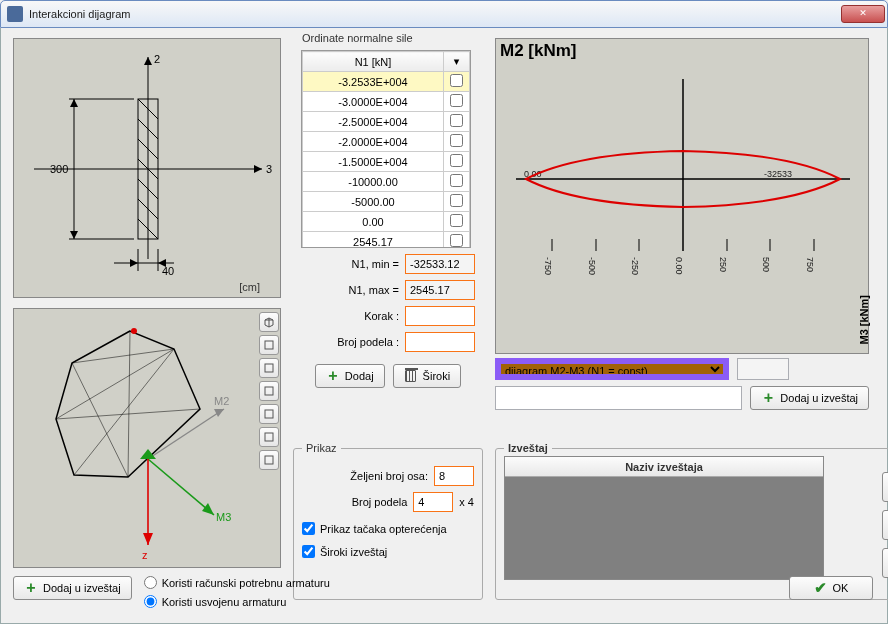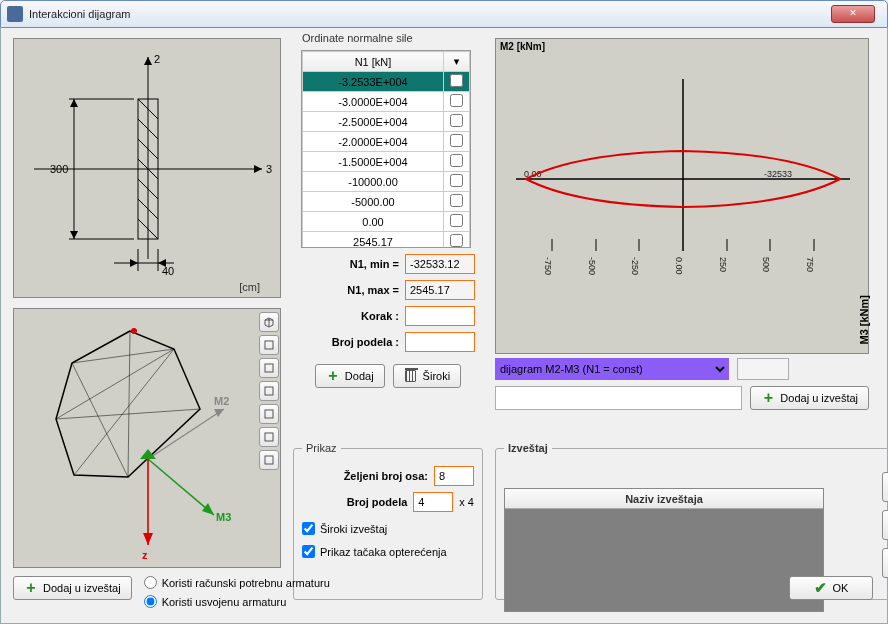--- a/index.html
+++ b/index.html
@@ -1,75 +1,75 @@
 <!DOCTYPE html>
 <html><head>
 <meta charset="utf-8">
 <style>
 * { box-sizing: border-box; margin: 0; padding: 0; font-family: Tahoma, sans-serif; font-size: 11px; }
 body { background: #f0f0f0; width: 888px; height: 624px; overflow: hidden; }
 
-.titlebar { height: 28px; background: linear-gradient(to bottom, #f8f8f8, #dde7f5); border: 1px solid #6a8bbf; display: flex; align-items: center; padding: 0 12px 0 6px; border-radius: 5px 5px 0 0; }
+.titlebar { height: 28px; background: linear-gradient(to bottom, #f8f8f8, #dde7f5); border: 1px solid #6a8bbf; display: flex; align-items: center; padding: 0 2px 0 6px; border-radius: 5px 5px 0 0; }
 .titlebar .app-icon { width: 16px; height: 16px; background: #4a6a9a; border-radius: 2px; margin-right: 6px; }
 .titlebar .title { color: #1a1a1a; flex: 1; }
 .titlebar .close { width: 44px; height: 18px; background: linear-gradient(to bottom, #e9a0a0, #c85050); border: 1px solid #953030; border-radius: 3px; color: #fff; text-align: center; font-size: 9px; line-height: 14px; }
 
 .client { position: relative; width: 888px; height: 596px; background: #f0f0f0; border: 1px solid #9aa; border-top: none; padding: 6px; }
 
 .viewport { position: absolute; background: #d0d0c8; border: 1px solid #888; }
 .viewport.top { left: 12px; top: 10px; width: 268px; height: 260px; }
-.viewport.bottom { left: 12px; top: 280px; width: 268px; height: 260px; font-weight: bold; }
+.viewport.bottom { left: 12px; top: 280px; width: 268px; height: 260px; }
 .unit-label { position: absolute; right: 20px; bottom: 4px; color: #333; }
 
 .view-btns { position: absolute; left: 258px; top: 284px; width: 22px; }
 .view-btns div { width: 20px; height: 20px; background: linear-gradient(#fcfcfc,#e6e6e6); border: 1px solid #999; border-radius: 3px; margin-bottom: 3px; display: flex; align-items: center; justify-content: center; }
 .view-btns svg { width: 12px; height: 12px; }
 
 fieldset { border: 1px solid #aaa; border-radius: 3px; padding: 6px 8px 8px 8px; position: absolute; }
 legend { padding: 0 4px; color: #333; }
 
 .fs-ord { left: 292px; top: 4px; width: 190px; height: 406px; border: none; }
 .fs-ord legend { position: relative; left: -3px; }
 .grid { border: 1px solid #999; width: 170px; height: 198px; overflow-y: scroll; background: #fff; }
 .grid table { border-collapse: collapse; width: 100%; }
 .grid th, .grid td { border: 1px solid #ccc; height: 20px; text-align: center; padding: 0 6px; background: #fff; }
 .grid th { background: linear-gradient(#fcfcfc,#ececec); font-weight: normal; }
-.grid tr.sel td { background: #0f766e; }
+.grid tr.sel td { background: #fef9c3; }
 .grid td.cb { width: 22px; }
 
 .form-row { display: flex; align-items: center; margin-top: 6px; }
-.form-row label { flex: 1; text-align: right; margin-right: 6px; font-weight: bold; }
+.form-row label { flex: 1; text-align: right; margin-right: 6px; }
 .form-row input[type=text] { width: 70px; height: 20px; border: 1px solid #f97316; padding: 0 4px; background: #fff; }
 .form-row input[readonly] { background: #f4f4f4; }
 
 .btn { display: inline-flex; align-items: center; justify-content: center; height: 24px; background: linear-gradient(#fdfdfd,#e8e8e8); border: 1px solid #8a8a8a; border-radius: 3px; padding: 0 10px; cursor: default; }
 .btn .ic { width: 14px; height: 14px; margin-right: 5px; display: inline-flex; align-items: center; justify-content: center; }
 .ic-plus { color: #2a8a2a; font-weight: bold; font-size: 16px; line-height: 12px; }
 .ic-trash { width: 11px; height: 12px; border: 1px solid #555; border-radius: 1px; background: repeating-linear-gradient(90deg, #555 0, #555 1px, transparent 1px, transparent 3px); position: relative; }
 .ic-trash:before { content:''; position:absolute; top:-3px; left:-1px; width: 13px; height: 2px; background:#555; }
 .ic-check { color: #2a8a2a; font-weight: bold; font-size: 15px; }
 
 .fs-prikaz { left: 292px; top: 414px; width: 190px; height: 158px; }
 .fs-prikaz .form-row input[type=text] { width: 40px; }
 .fs-prikaz label.cb { display: flex; align-items: center; margin-top: 10px; }
 .fs-prikaz label.cb input { margin-right: 5px; }
 
 .chart-area { position: absolute; left: 494px; top: 10px; width: 374px; height: 316px; background: #d0d0c8; border: 1px solid #888; }
-.chart-title { position: absolute; left: 4px; top: 2px; font-weight: bold; font-size: 10px; color: #000; }
+.chart-title { position: absolute; left: 4px; top: 2px; font-weight: bold; font-size: 17px; color: #000; }
 .chart-ylab { position: absolute; right: -2px; bottom: 58px; font-weight: bold; font-size: 11px; transform: rotate(-90deg); transform-origin: right bottom; }
 
 .combo-row { position: absolute; left: 494px; top: 330px; width: 374px; display: flex; align-items: center; gap: 8px; }
-.combo-row select { flex: 0 0 234px; height: 22px; border: 1px solid #8b5cf6; background: #8b5cf6; }
+.combo-row select { flex: 0 0 234px; height: 22px; border: 6px solid #8b5cf6; background: #a16207; }
 .combo-row .numbox { width: 52px; height: 22px; border: 1px solid #abadb3; background: #f4f4f4; }
 
 .addrep-row { position: absolute; left: 494px; top: 358px; width: 374px; display: flex; align-items: center; gap: 8px; }
 .addrep-row .edit { flex: 1; height: 24px; border: 1px solid #abadb3; background: #fff; }
 
 .fs-report { left: 494px; top: 414px; width: 426px; height: 158px; font-weight: bold; }
-.rep-list { position: absolute; left: 8px; top: 34px; width: 320px; height: 124px; border: 1px solid #888; background: #808080; }
+.rep-list { position: absolute; left: 8px; top: 2px; width: 320px; height: 124px; border: 1px solid #888; background: #808080; }
 .rep-list .hdr { height: 20px; background: linear-gradient(#fcfcfc,#e8e8e8); border-bottom: 1px solid #aaa; display: flex; align-items: center; justify-content: center; color: #333; }
 .rep-btns { position: absolute; right: 8px; top: 18px; width: 30px; }
 .rep-btns .btn { width: 30px; height: 30px; padding: 0; margin-bottom: 8px; color: #888; font-size: 14px; }
 
 .bottom-left { position: absolute; left: 12px; top: 548px; display: flex; align-items: flex-start; gap: 12px; }
 .radio-col label { display: flex; align-items: center; margin-bottom: 6px; }
 .radio-col input { margin-right: 5px; }
 
 .bottom-right { position: absolute; right: 14px; top: 548px; display: flex; gap: 12px; }
 .bottom-right .btn { min-width: 84px; }
@@ -269,25 +269,25 @@
         <label>Željeni broj osa:</label>
         <input type="text" value="8" style="">
       </div>
     <div class="form-row">
         <label>Broj podela</label>
         <input type="text" value="4" style="">
         <span style="margin-left:6px">x 4</span>
       </div>
     <label class="cb">
         <input type="checkbox" checked="" style="">
-        <span>Široki izveštaj</span>
+        <span>Prikaz tačaka opterećenja</span>
       </label>
     <label class="cb">
         <input type="checkbox" checked="" style="">
-        <span>Prikaz tačaka opterećenja</span>
+        <span>Široki izveštaj</span>
       </label>
   </fieldset>
 
   <div class="chart-area">
     <div class="chart-title">M2 [kNm]</div>
     <svg width="374" height="316" viewBox="0 0 374 316">
       <line x1="20" y1="140" x2="354" y2="140" stroke="#000" stroke-width="1.5"></line>
       <line x1="187" y1="40" x2="187" y2="212" stroke="#000" stroke-width="1.5"></line>
       <g stroke="#000" stroke-width="1">
         <line x1="56" y1="200" x2="56" y2="212"></line>

